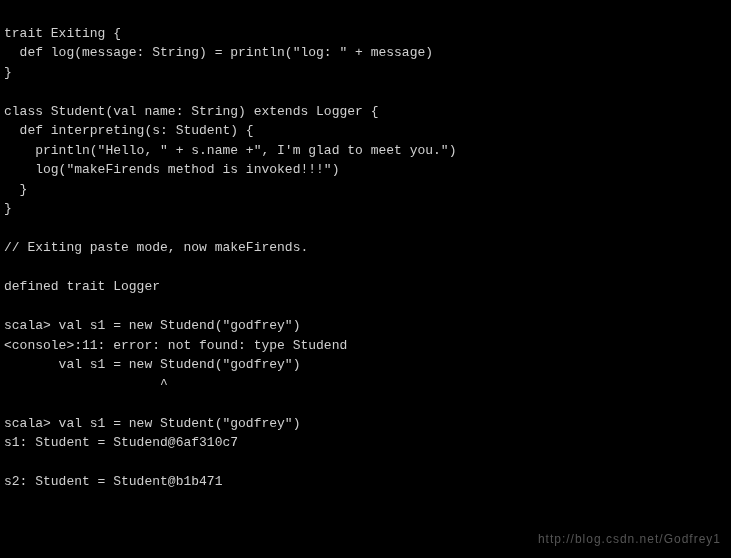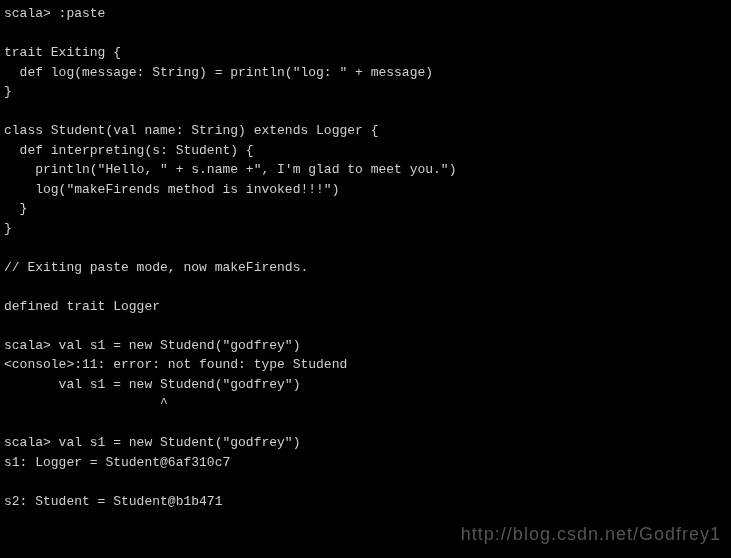--- a/index.html
+++ b/index.html
@@ -18,30 +18,29 @@
     }
     .line {
       white-space: pre;
     }
     .watermark {
       position: absolute;
       bottom: 10px;
       right: 10px;
       color: #555555;
       font-family: sans-serif;
-      font-size: 18px;
+      font-size: 12px;
       letter-spacing: 1px;
       text-align: center;
     }
   </style>
 </head>
 <body>
 
 <div id="terminal">
-    <div class="line">scala&gt; :paste</div>
     <div class="line">&nbsp;</div>
     <div class="line">trait Exiting {</div>
     <div class="line">  def log(message: String) = println("log: " + message)</div>
     <div class="line">}</div>
     <div class="line">&nbsp;</div>
     <div class="line">class Student(val name: String) extends Logger {</div>
     <div class="line">  def interpreting(s: Student) {</div>
     <div class="line">    println("Hello, " + s.name +", I'm glad to meet you.")</div>
     <div class="line">    log("makeFirends method is invoked!!!")</div>
     <div class="line">  }</div>
@@ -50,17 +49,17 @@
     <div class="line">// Exiting paste mode, now makeFirends.</div>
     <div class="line">&nbsp;</div>
     <div class="line">defined trait Logger</div>
     <div class="line">&nbsp;</div>
     <div class="line">scala&gt; val s1 = new Studend("godfrey")</div>
     <div class="line">&lt;console&gt;:11: error: not found: type Studend</div>
     <div class="line">       val s1 = new Studend("godfrey")</div>
     <div class="line">                    ^</div>
     <div class="line">&nbsp;</div>
     <div class="line">scala&gt; val s1 = new Student("godfrey")</div>
-    <div class="line">s1: Logger = Student@6af310c7</div>
+    <div class="line">s1: Student = Studend@6af310c7</div>
     <div class="line">&nbsp;</div>
     <div class="line">s2: Student = Student@b1b471</div>
   </div>
 <div class="watermark">http://blog.csdn.net/Godfrey1</div>
 
 </body></html>

